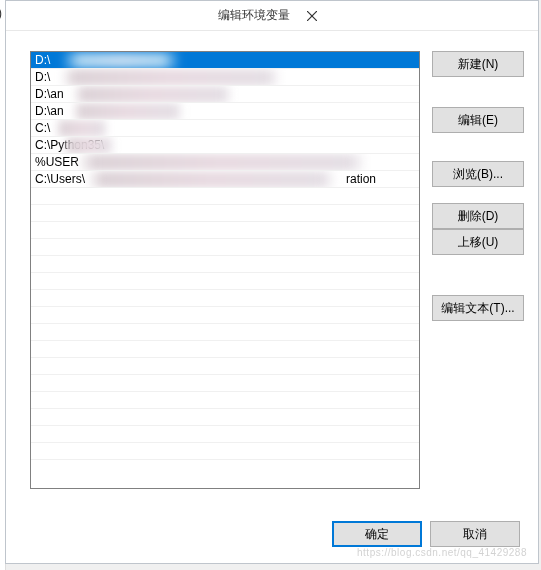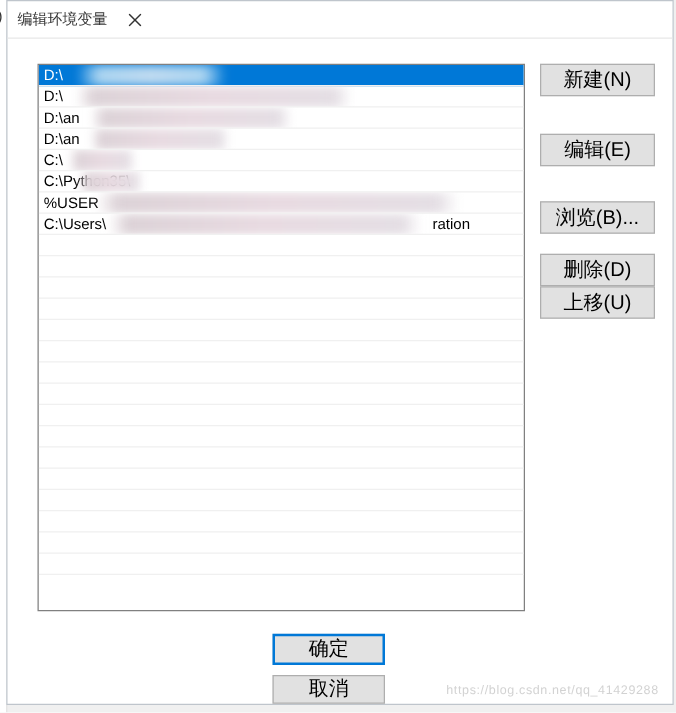--- a/index.html
+++ b/index.html
@@ -20,21 +20,21 @@
       height: 564px;
       background: #ffffff;
       border: 1px solid #bfc5cc;
       display: flex;
       flex-direction: column;
     }
     .titlebar {
       height: 30px;
       display: flex;
       align-items: center;
-      justify-content: flex-start;
+      justify-content: center;
       padding: 0 0 0 8px;
       border-bottom: 1px solid #e8e8e8;
       color: #333;
       font-size: 12px;
     }
     .close-btn {
       width: 44px;
       height: 30px;
       display: flex;
       align-items: center;
@@ -83,36 +83,35 @@
     }
     .side-buttons {
       width: 92px;
       display: flex;
       flex-direction: column;
     }
     .btn {
       height: 26px;
       border: 1px solid #aeaeae;
       background: #e1e1e1;
-      font-size: 16px;
+      font-size: 12px;
       color: #000;
       display: flex;
       align-items: center;
       justify-content: center;
       cursor: pointer;
       font-family: inherit;
     }
     .footer {
       height: 58px;
       display: flex;
-      align-items: center;
+      align-items: flex-start;
       justify-content: flex-end;
       padding: 16px 18px 0 0;
       gap: 8px;
-      flex-direction: column;
     }
     .footer .btn { width: 90px; height: 26px; }
     .btn.primary { border: 2px solid #0078d7; background:#e1e1e1; }
     .watermark {
       position: absolute;
       bottom: 12px;
       right: 14px;
       color: rgba(180,180,180,0.6);
       font-size: 10px;
       font-family: Arial, sans-serif;
@@ -181,20 +180,21 @@
         <div class="list-row"></div>
         <div class="list-row"></div>
       </div>
 
     <div class="side-buttons">
       <button class="btn" style="margin-top:0px">新建(N)</button>
       <button class="btn" style="margin-top:30px">编辑(E)</button>
       <button class="btn" style="margin-top:28px">浏览(B)...</button>
       <button class="btn" style="margin-top:16px">删除(D)</button>
       <button class="btn" style="">上移(U)</button>
+      <button class="btn" style="margin-top:40px">编辑文本(T)...</button>
     </div>
   </div>
 
   <div class="footer">
     <button class="btn primary">确定</button>
     <button class="btn">取消</button>
   </div>
 </div>
 
 <div class="watermark">https://blog.csdn.net/qq_41429288</div>

